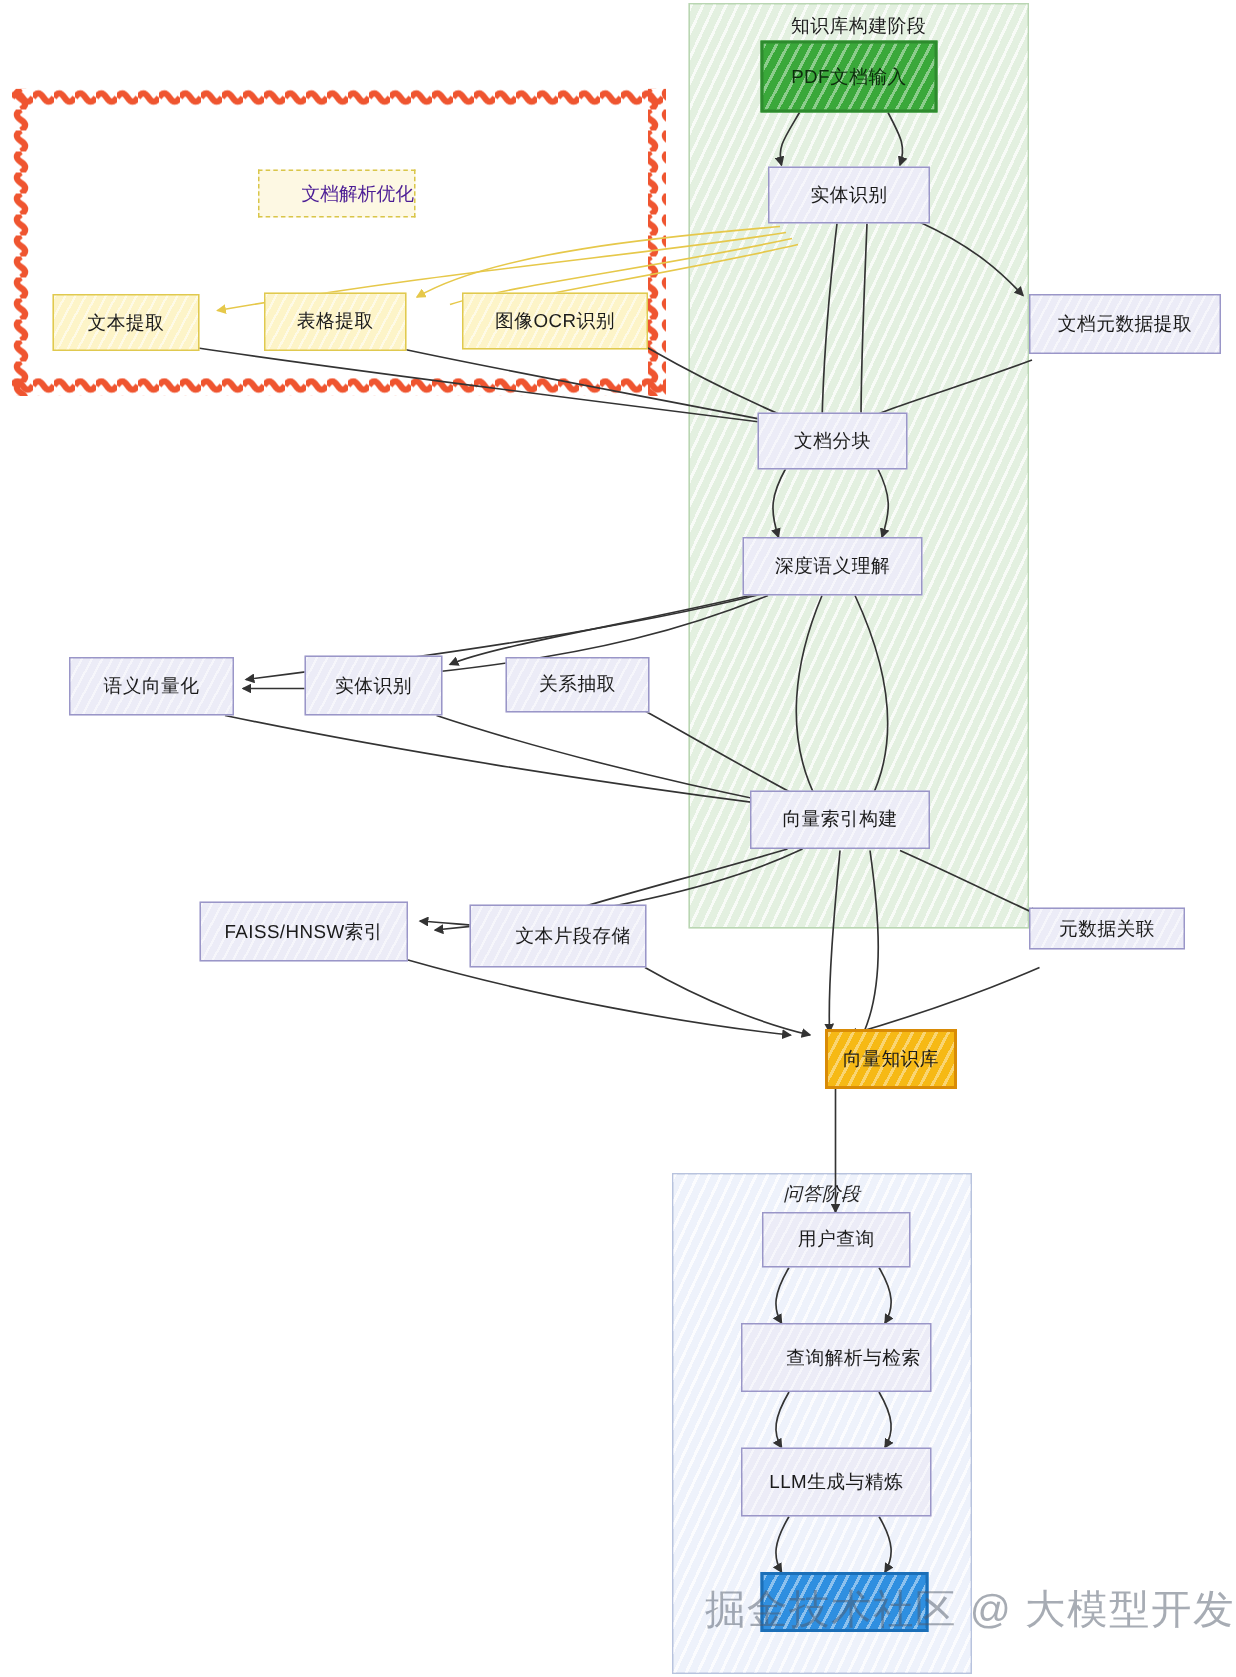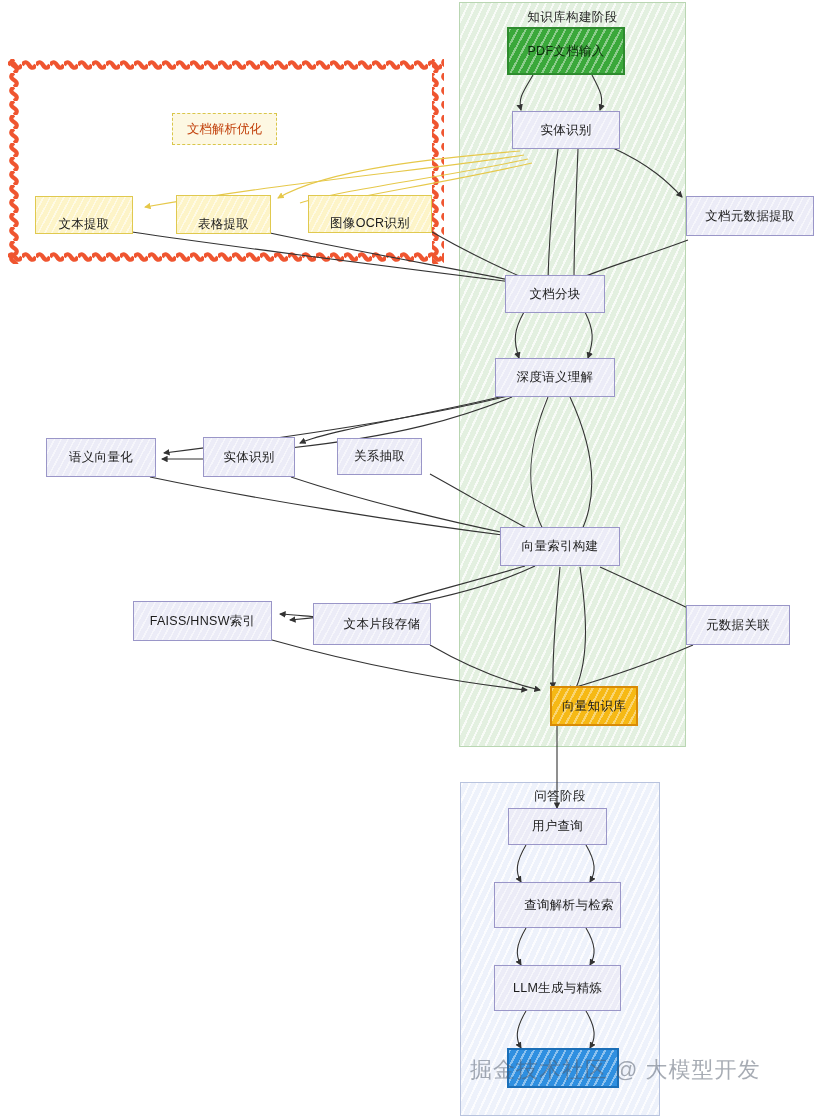--- a/index.html
+++ b/index.html
@@ -28,36 +28,37 @@
     left: 0;
     right: 0;
     text-align: center;
     font-size: 12.5px;
     color: #1f1f1f;
     letter-spacing: .4px;
     white-space: nowrap;
   }
   #sg-kb {
     left: 459px; top: 2px;
-    width: 227px; height: 745px;
+    width: 227px; height: 617px;
     background: #e3f0e0;
     border: 1px solid #b9d6b2;
     padding-left: 32px;
   }
   #sg-kb .hatch {
     position:absolute; inset:0;
     background: repeating-linear-gradient(115deg,
       rgba(255,255,255,0.75) 0px, rgba(255,255,255,0.75) 2px,
       rgba(255,255,255,0.0) 2px, rgba(255,255,255,0.0) 7px);
   }
   #sg-qa {
-    left: 460px; top: 782px;
+    left: 448px; top: 782px;
     width: 200px; height: 334px;
     background: #eef2fb;
     border: 1px solid #b8c3de;
+    font-style: italic;
   }
   #sg-qa .hatch {
     position:absolute; inset:0;
     background: repeating-linear-gradient(115deg,
       rgba(255,255,255,0.8) 0px, rgba(255,255,255,0.8) 2px,
       rgba(255,255,255,0.0) 2px, rgba(255,255,255,0.0) 7px);
   }
   
   #sg-parse {
     left: 14px; top: 65px;
@@ -69,23 +70,23 @@
     inset: -6px;
     pointer-events: none;
   }
   
   #note-parse {
     position: absolute;
     left: 172px; top: 113px;
     width: 105px; height: 32px;
     background: #fdf8e3;
     border: 1.4px dashed #d9c64a;
-    display: flex; align-items: center; justify-content: center;
+    display: flex; align-items: center; justify-content: flex-end;
     font-size: 12.5px;
-    color: #c2410c;
+    color: #4c1d95;
     box-sizing: border-box;
   }
 
   
   .node {
     position: absolute;
     box-sizing: border-box;
     display: flex;
     align-items: center;
     justify-content: center;
@@ -115,21 +116,20 @@
     color: #0d2d0d;
   }
   .n-green .nhatch {
     background: repeating-linear-gradient(118deg,
       rgba(255,255,255,0.42) 0px, rgba(255,255,255,0.42) 2px,
       rgba(255,255,255,0) 2px, rgba(255,255,255,0) 7px);
   }
   .n-yellow {
     background: #fdf4c8;
     border: 1.6px solid #e0c94f;
-    align-items: flex-end;
   }
   .n-orange {
     background: #f6b915;
     border: 2px solid #d98b06;
   }
   .n-orange .nhatch {
     background: repeating-linear-gradient(118deg,
       rgba(255,255,255,0.40) 0px, rgba(255,255,255,0.40) 2px,
       rgba(255,255,255,0) 2px, rgba(255,255,255,0) 7px);
   }
@@ -151,21 +151,21 @@
     width: 824px; height: 1118px;
     pointer-events: none;
   }
   .ed { fill: none; stroke: #333333; stroke-width: 1.1px; }
   .ed-y { fill: none; stroke: #e6c84a; stroke-width: 1.1px; }
 
   
   #watermark {
     position: absolute;
     left: 470px; top: 1055px;
-    font-size: 22px;
+    font-size: 27px;
     color: rgba(80,90,105,0.50);
     white-space: nowrap;
     letter-spacing: 1px;
     z-index: 40;
   }
 </style>
 </head>
 <body>
 
 <div id="canvas">
@@ -316,41 +316,41 @@
   <div class="node n-default" style="left:46px; top:438px; width:110px; height:39px;">
     <div class="nhatch"></div>
     <span>语义向量化</span>
   </div>
 
   <div class="node n-default" style="left:203px; top:437px; width:92px; height:40px;">
     <div class="nhatch"></div>
     <span>实体识别</span>
   </div>
 
-  <div class="node n-default" style="left:337px; top:438px; width:85px; height:37px;">
+  <div class="node n-default" style="left:337px; top:438px; width:96px; height:37px;">
     <div class="nhatch"></div>
     <span>关系抽取</span>
   </div>
 
   <div class="node n-default" style="left:500px; top:527px; width:120px; height:39px;">
     <div class="nhatch"></div>
     <span>向量索引构建</span>
   </div>
 
   <div class="node n-default" style="left:133px; top:601px; width:139px; height:40px;">
     <div class="nhatch"></div>
     <span>FAISS/HNSW索引</span>
   </div>
 
   <div class="node n-default" style="left:313px; top:603px; width:118px; height:42px;padding-left:20px;">
     <div class="nhatch"></div>
     <span>文本片段存储</span>
   </div>
 
-  <div class="node n-default" style="left:686px; top:605px; width:104px; height:40px;">
+  <div class="node n-default" style="left:686px; top:605px; width:104px; height:28px;">
     <div class="nhatch"></div>
     <span>元数据关联</span>
   </div>
 
   <div class="node n-orange" style="left:507px; top:686px; width:88px; height:40px;margin-left:43px;">
     <div class="nhatch"></div>
     <span>向量知识库</span>
   </div>
 
   <div class="node n-default" style="left:508px; top:808px; width:99px; height:37px;">

